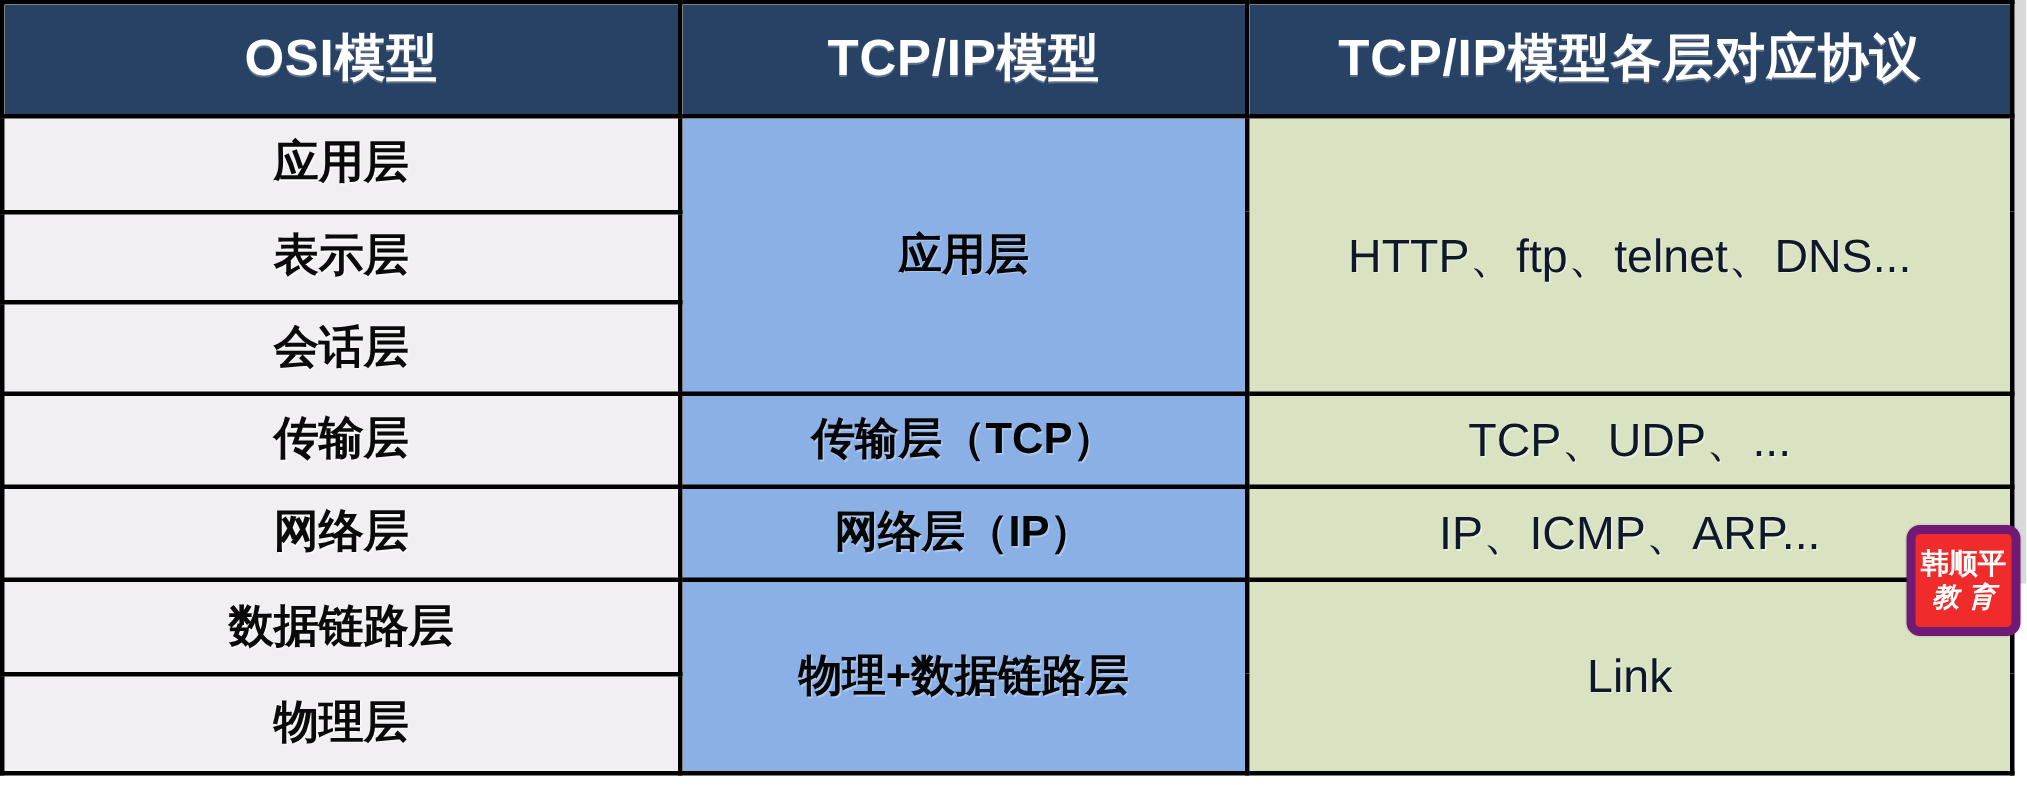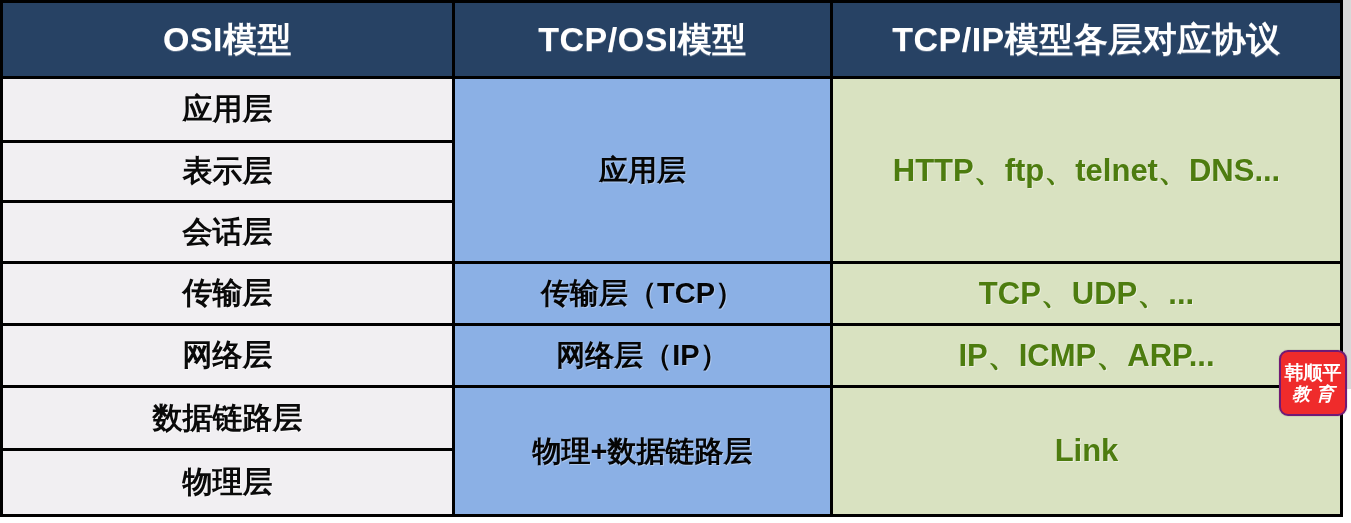--- a/index.html
+++ b/index.html
@@ -75,22 +75,22 @@
     color: #050505;
     font-weight: bold;
     font-size: 29px;
     line-height: 1.2;
     text-shadow: 1px 1px 0 rgba(255,255,255,0.30);
   }
 
   
   .proto-cell {
     background: #d9e2c1;
-    color: #4d7c0f;
-    font-weight: bold;
+    color: #0f172a;
+    font-weight: normal;
     font-size: 31px;
     line-height: 1.28;
     padding: 0 14px;
     text-shadow: 1px 1px 0 rgba(255,255,255,0.45);
   }
 
   
   .r1 { height: 63px; }
   .r2 { height: 60px; }
   .r3 { height: 61px; }
@@ -101,21 +101,21 @@
 
   
   .watermark {
     position: absolute;
     right: 4px;
     top: 350px;
     width: 64px;
     height: 62px;
     background: #ef2b2b;
     border-radius: 9px;
-    border: 2px solid #701a75;
+    border: 6px solid #701a75;
     box-shadow: 0 0 0 1px rgba(0,0,0,0.06);
     color: #ffffff;
     display: flex;
     flex-direction: column;
     align-items: center;
     justify-content: center;
     line-height: 1.12;
     overflow: hidden;
     z-index: 5;
   }
@@ -141,21 +141,21 @@
   <table class="osi-table">
     <colgroup>
       <col class="c-osi">
       <col class="c-tcp">
       <col class="c-proto">
     </colgroup>
     <tbody>
 
       <tr class="hdr-row">
         <th class="hdr">OSI模型</th>
-        <th class="hdr">TCP/OSI模型</th>
+        <th class="hdr">TCP/IP模型</th>
         <th class="hdr">TCP/IP模型各层对应协议</th>
       </tr>
 
       <tr class="r1">
         <td class="osi-cell">应用层</td>
         <td class="tcp-cell" rowspan="3">应用层</td>
         <td class="proto-cell" rowspan="3">HTTP、ftp、telnet、DNS...</td>
       </tr>
 
       <tr class="r2">

